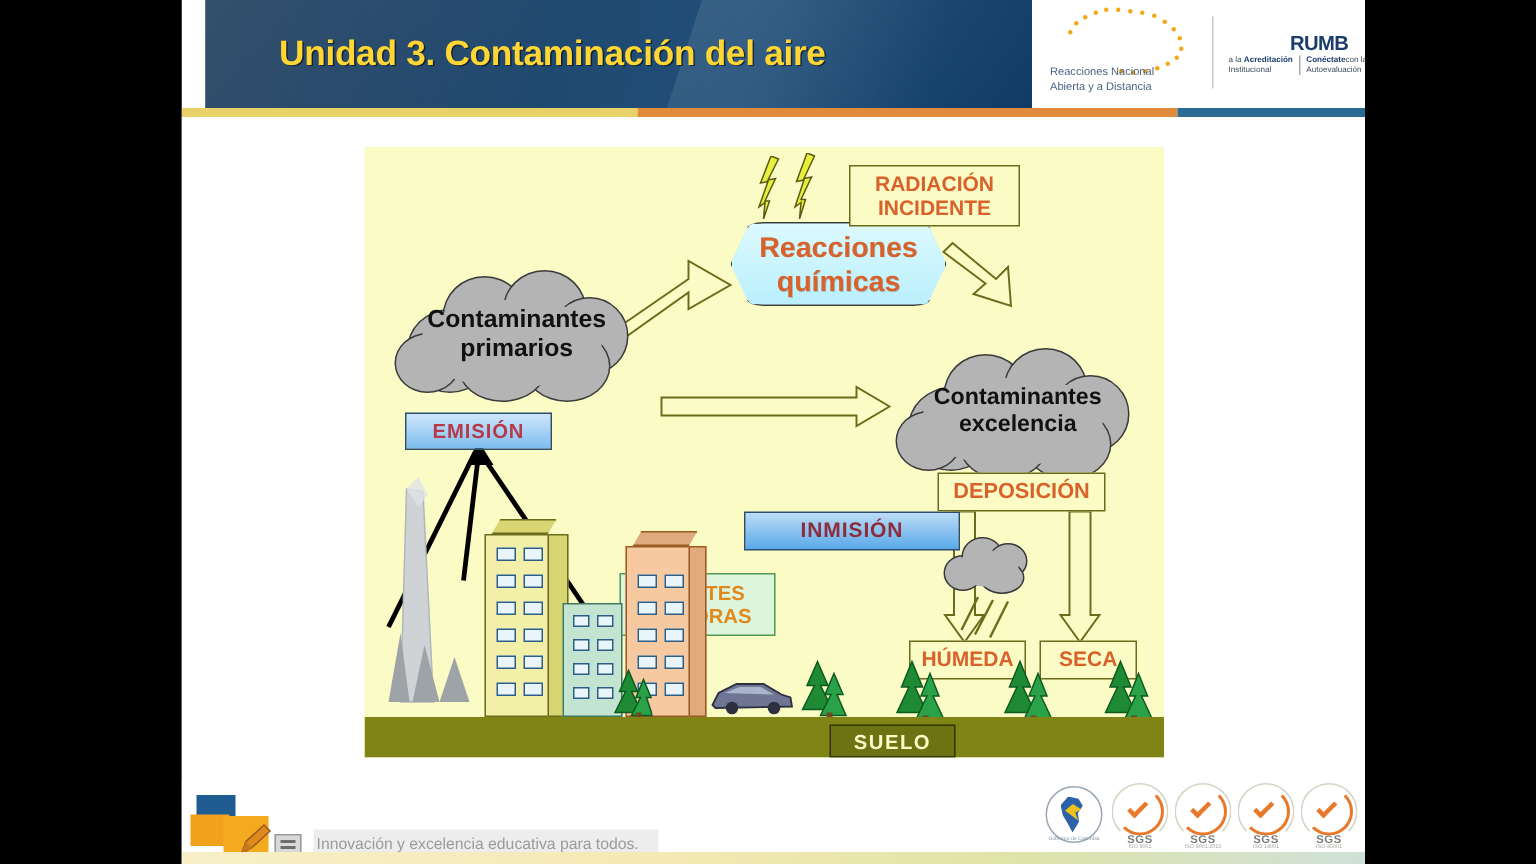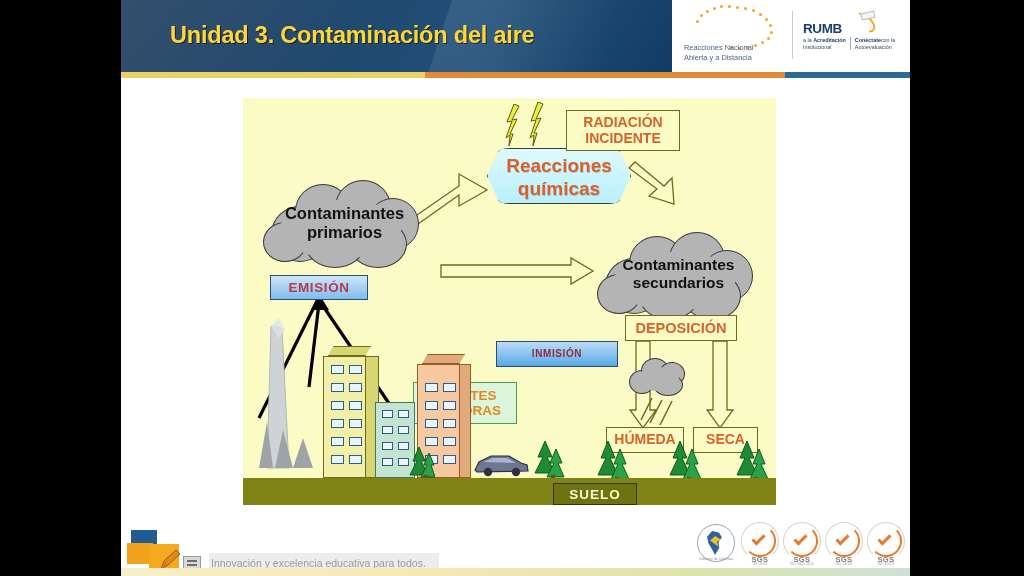--- a/index.html
+++ b/index.html
@@ -9,21 +9,21 @@
 
   
   .pillar { position:absolute; top:0; height:576px; background:#000; z-index:40; }
   .pillar.left  { left:0;   width:121px; }
   .pillar.right { right:0;  width:114px; }
 
   
   #canvas { position:absolute; left:121px; top:0; width:789px; height:576px; background:#fff; }
 
   
-  #header { position:absolute; left:0; top:0; width:789px; height:72px;
+  #header { position:absolute; left:16px; top:0; width:789px; height:72px;
             background:#0e3a63;
             background-image:
               linear-gradient(118deg, rgba(255,255,255,0.10) 0%, rgba(255,255,255,0) 32%),
               linear-gradient(105deg, rgba(255,255,255,0.07) 48%, rgba(255,255,255,0) 62%),
               linear-gradient(100deg, #0b2d50 0%, #10426f 45%, #0c3157 100%);
             overflow:hidden; }
   #header .sheen { position:absolute; width:340px; height:220px; top:-80px; left:330px;
             background:linear-gradient(115deg, rgba(255,255,255,0.13), rgba(255,255,255,0) 70%);
             transform:rotate(18deg); }
   #header .sheen2 { position:absolute; width:120px; height:260px; top:-60px; left:620px;
@@ -41,21 +41,21 @@
             font-size:29px; font-weight:bold; letter-spacing:-1px; line-height:30px; color:#1b3d6d; }
   #unad-word .ad { color:#f5a71b; }
   #unad-dots { position:absolute; left:6px; top:0; width:96px; height:44px; }
   #unad-dots i { position:absolute; width:3.2px; height:3.2px; border-radius:50%;
             background:#f5a71b; display:block; }
   #unad-sub { position:absolute; left:0; top:38px; width:104px;
             font-size:7.4px; color:#4a6382; line-height:9.6px; letter-spacing:0px; }
   #logo-div { position:absolute; left:120px; top:11px; width:1px; height:48px; background:#c9c9c9; }
   #rumbo { position:absolute; left:131px; top:22px; width:100px; }
   #rumbo-word { font-size:13.5px; font-weight:bold; color:#1b3d6d; letter-spacing:-0.4px;
-            line-height:13px; position:relative; }
+            line-height:13px; position:relative;margin-left:41px; }
   #rumbo-arc { position:absolute; left:48px; top:-7px; width:26px; height:15px;
             border:2.6px solid #f5a71b; border-bottom-color:transparent; border-left-color:transparent;
             border-radius:50%; transform:rotate(38deg); }
   #rumbo-tail { position:absolute; left:58px; top:-10px; width:14px; height:7px;
             background:#f5f5f5; border:1px solid #bbb; transform:rotate(-12deg); }
   #rumbo-lines { display:flex; margin-top:2px; font-size:5.4px; line-height:6.6px; color:#3b4a5c; }
   #rumbo-lines .col { padding-right:4px; }
   #rumbo-lines .col.b { border-left:1px solid #aaa; padding-left:4px; }
   #rumbo-lines b { color:#1b3d6d; }
 
@@ -106,23 +106,23 @@
          align-items:center; justify-content:center; text-align:center;
          font-weight:bold; line-height:1.14; }
   #radiacion  { left:323px; top:12px;  width:114px; height:41px;
          background:#fbfbc6; border-color:#6b6b1c; color:#d9622a; font-size:14px; }
   #mezcla     { left:197px; top:114px; width:120px; height:42px;
          background:linear-gradient(180deg,#c9e4f8 0%,#67b1ec 100%);
          border-color:#2b4e6e; color:#b63a4a; font-size:13.5px; }
   #emision    { left:27px;  top:177px; width:98px;  height:25px;
          background:linear-gradient(180deg,#cfe6fa 0%,#7dbdf0 100%);
          border-color:#2b4e6e; color:#b63a4a; font-size:13.5px; letter-spacing:0.6px; }
-  #inmision   { left:253px; top:243px; width:122px; height:26px;
+  #inmision   { left:253px; top:243px; width:144px; height:26px;
          background:linear-gradient(180deg,#bcdcf7 0%,#59a9e8 100%);
-         border-color:#2b4e6e; color:#8d2d3c; font-size:10px; letter-spacing:0.6px; }
+         border-color:#2b4e6e; color:#8d2d3c; font-size:14px; letter-spacing:0.6px; }
   #deposicion { left:382px; top:217px; width:112px; height:26px;
          background:#fbfbc6; border-color:#6b6b1c; color:#d9622a; font-size:14.5px; }
   #fuentes    { left:170px; top:284px; width:104px; height:42px;
          background:#ddf4dd; border-color:#4f9b4f; color:#e08a1e; font-size:13.5px; }
   #humeda     { left:363px; top:329px; width:78px; height:26px;
          background:#fbfbc6; border-color:#6b6b1c; color:#d9622a; font-size:14px; }
   #seca       { left:450px; top:329px; width:65px; height:26px;
          background:#fbfbc6; border-color:#6b6b1c; color:#d9622a; font-size:14px; }
 
   
@@ -311,21 +311,21 @@
           <div class="puff" style="left:8px;  top:30px; width:58px; height:56px;"></div>
           <div class="puff" style="left:32px; top:8px;  width:56px; height:54px;"></div>
           <div class="puff" style="left:72px; top:4px;  width:56px; height:54px;"></div>
           <div class="puff" style="left:104px;top:22px; width:52px; height:52px;"></div>
           <div class="puff" style="left:86px; top:44px; width:58px; height:48px;"></div>
           <div class="puff" style="left:42px; top:44px; width:60px; height:48px;"></div>
           <div class="puff" style="left:0px;  top:46px; width:44px; height:40px;"></div>
           <div class="puff" style="left:18px; top:24px; width:120px; height:58px; border-radius:46%; border:none; background:#b4b4b4;"></div>
           <div class="lbl" style="top:28px; font-size:15.5px;">
             <span>Contaminantes</span><br>
-            <span>secundarios</span>
+            <span>excelencia</span>
           </div>
         </div>
 
         <div id="reaction">
           <div class="hex"></div>
           <div class="hexin"></div>
           <div class="lbl">
             <span>Reacciones</span><br>
             <span>químicas</span>
           </div>

